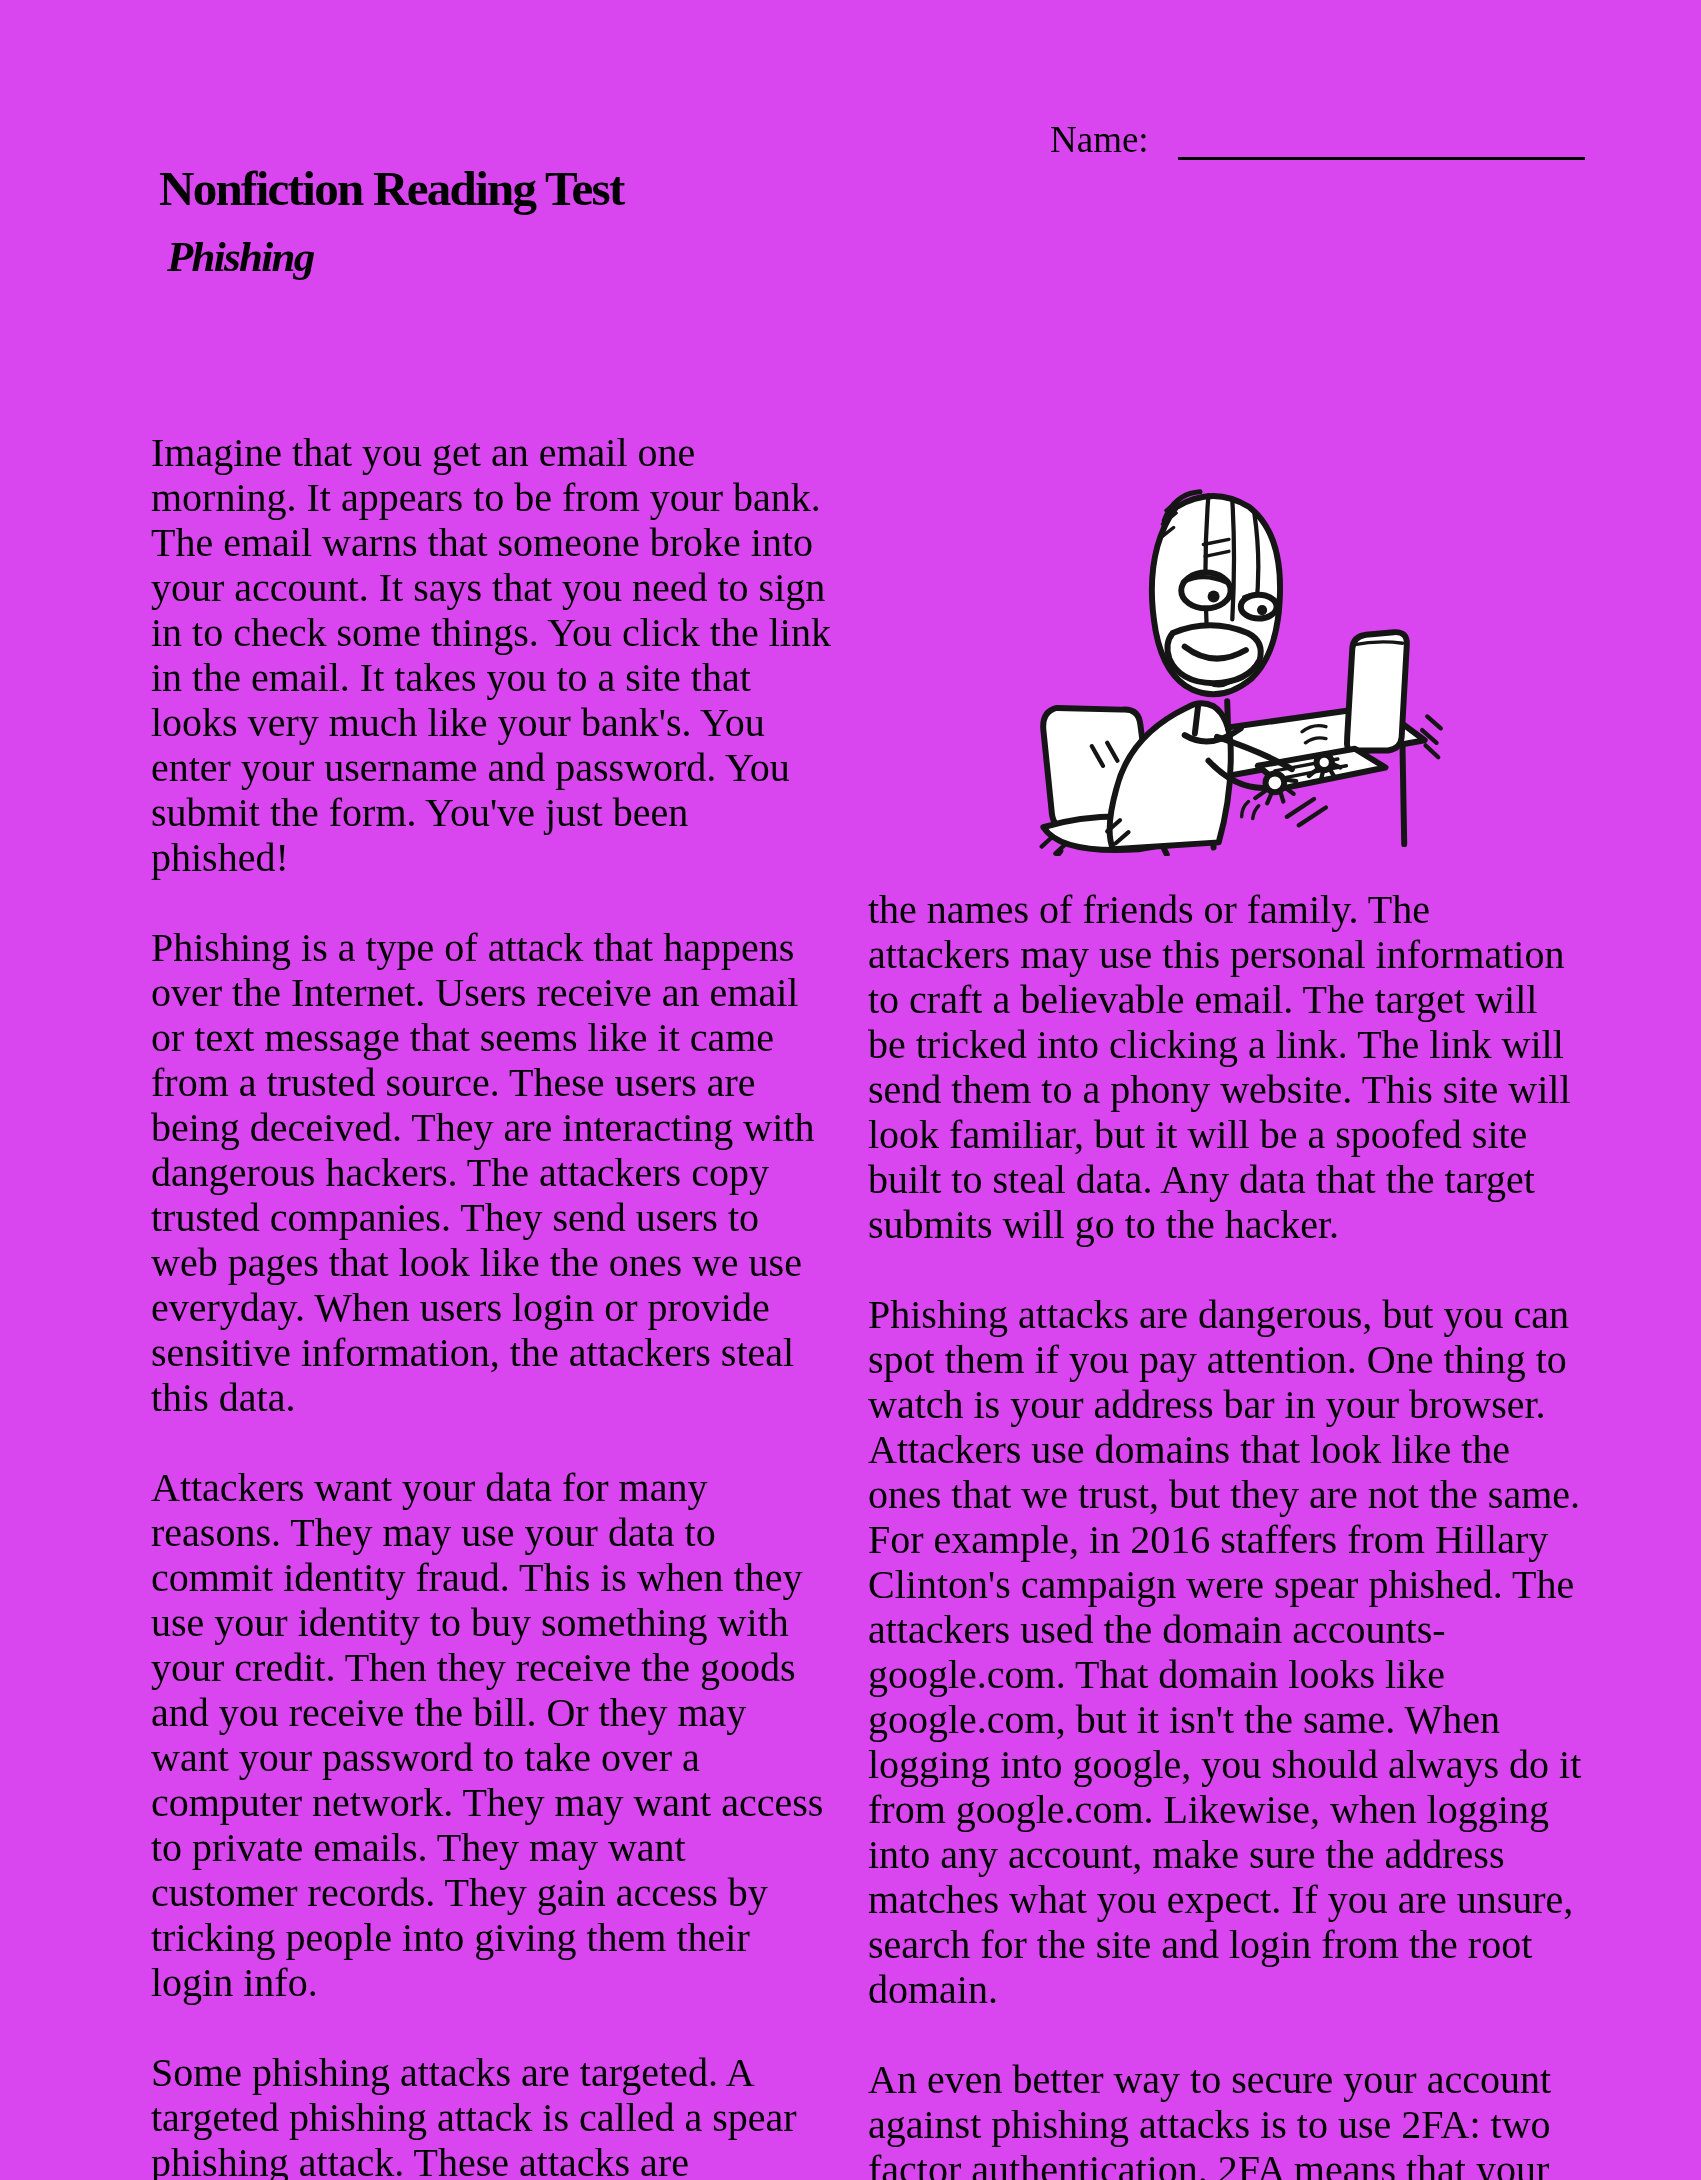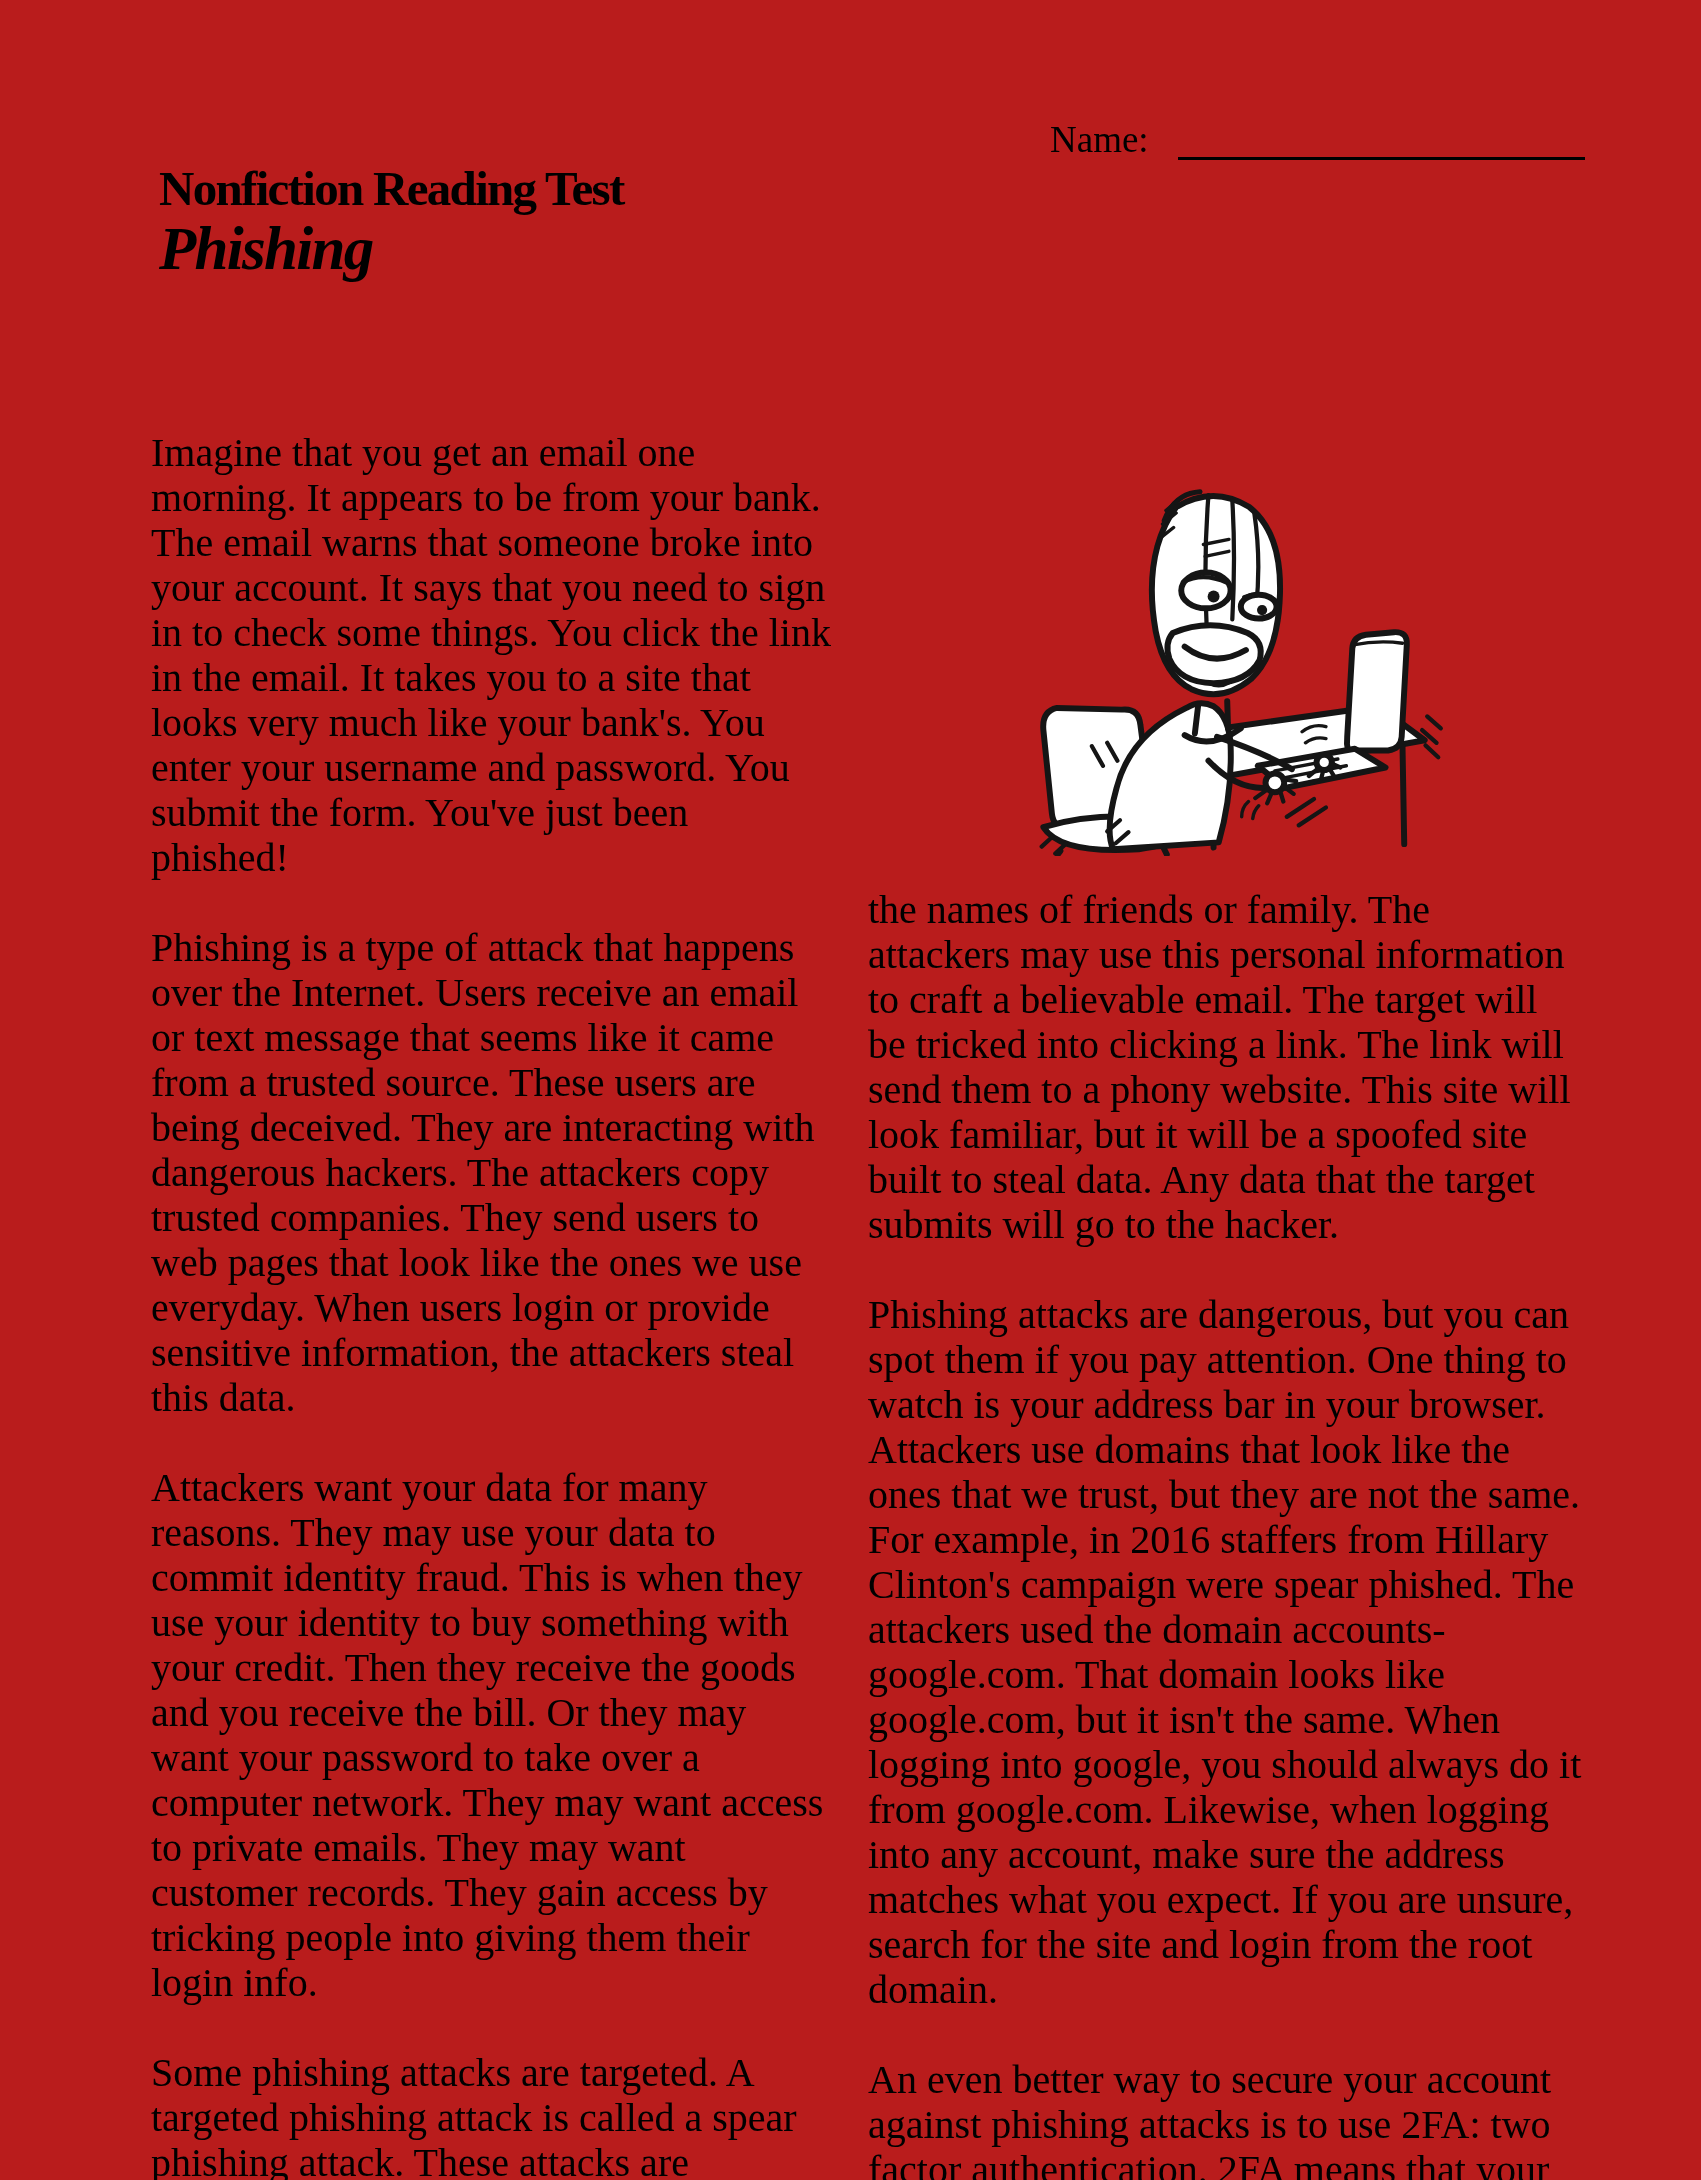--- a/index.html
+++ b/index.html
@@ -1,20 +1,20 @@
 <!DOCTYPE html>
 <html style="font-size:13.6px"><head>
 <meta charset="utf-8">
 <style>
   html,body{margin:0;padding:0;background:#ffffff;}
   .page{
     position:relative;
     width:1701px;
     height:2181px;
-    background:#b91c1c;
+    background:#d946ef;
     color:#000000;
     font-family:"Liberation Serif", serif;
     overflow:hidden;
   }
   
   .name-row{
     position:absolute;
     left:1050px; top:118px;
     width:511px; height:51px;
     font-size:37px;
@@ -30,22 +30,22 @@
   .page-title{
     position:absolute;
     left:151px; top:153px;
     margin:8px;
     font-size:49px; font-weight:700;
     letter-spacing:-1.7px; line-height:55px;
   }
   .page-subtitle{
     position:absolute;
     left:151px; top:213px;
-    margin:8px;
-    font-size:61px; font-weight:700; font-style:italic;
+    margin:16px;
+    font-size:43px; font-weight:700; font-style:italic;
     letter-spacing:-1.7px; line-height:55px;
   }
   
   .directions{
     position:absolute;
     left:151px; top:288px;
     width:1424px;
     margin:0;
     font-size:37px; line-height:47px;
   }

